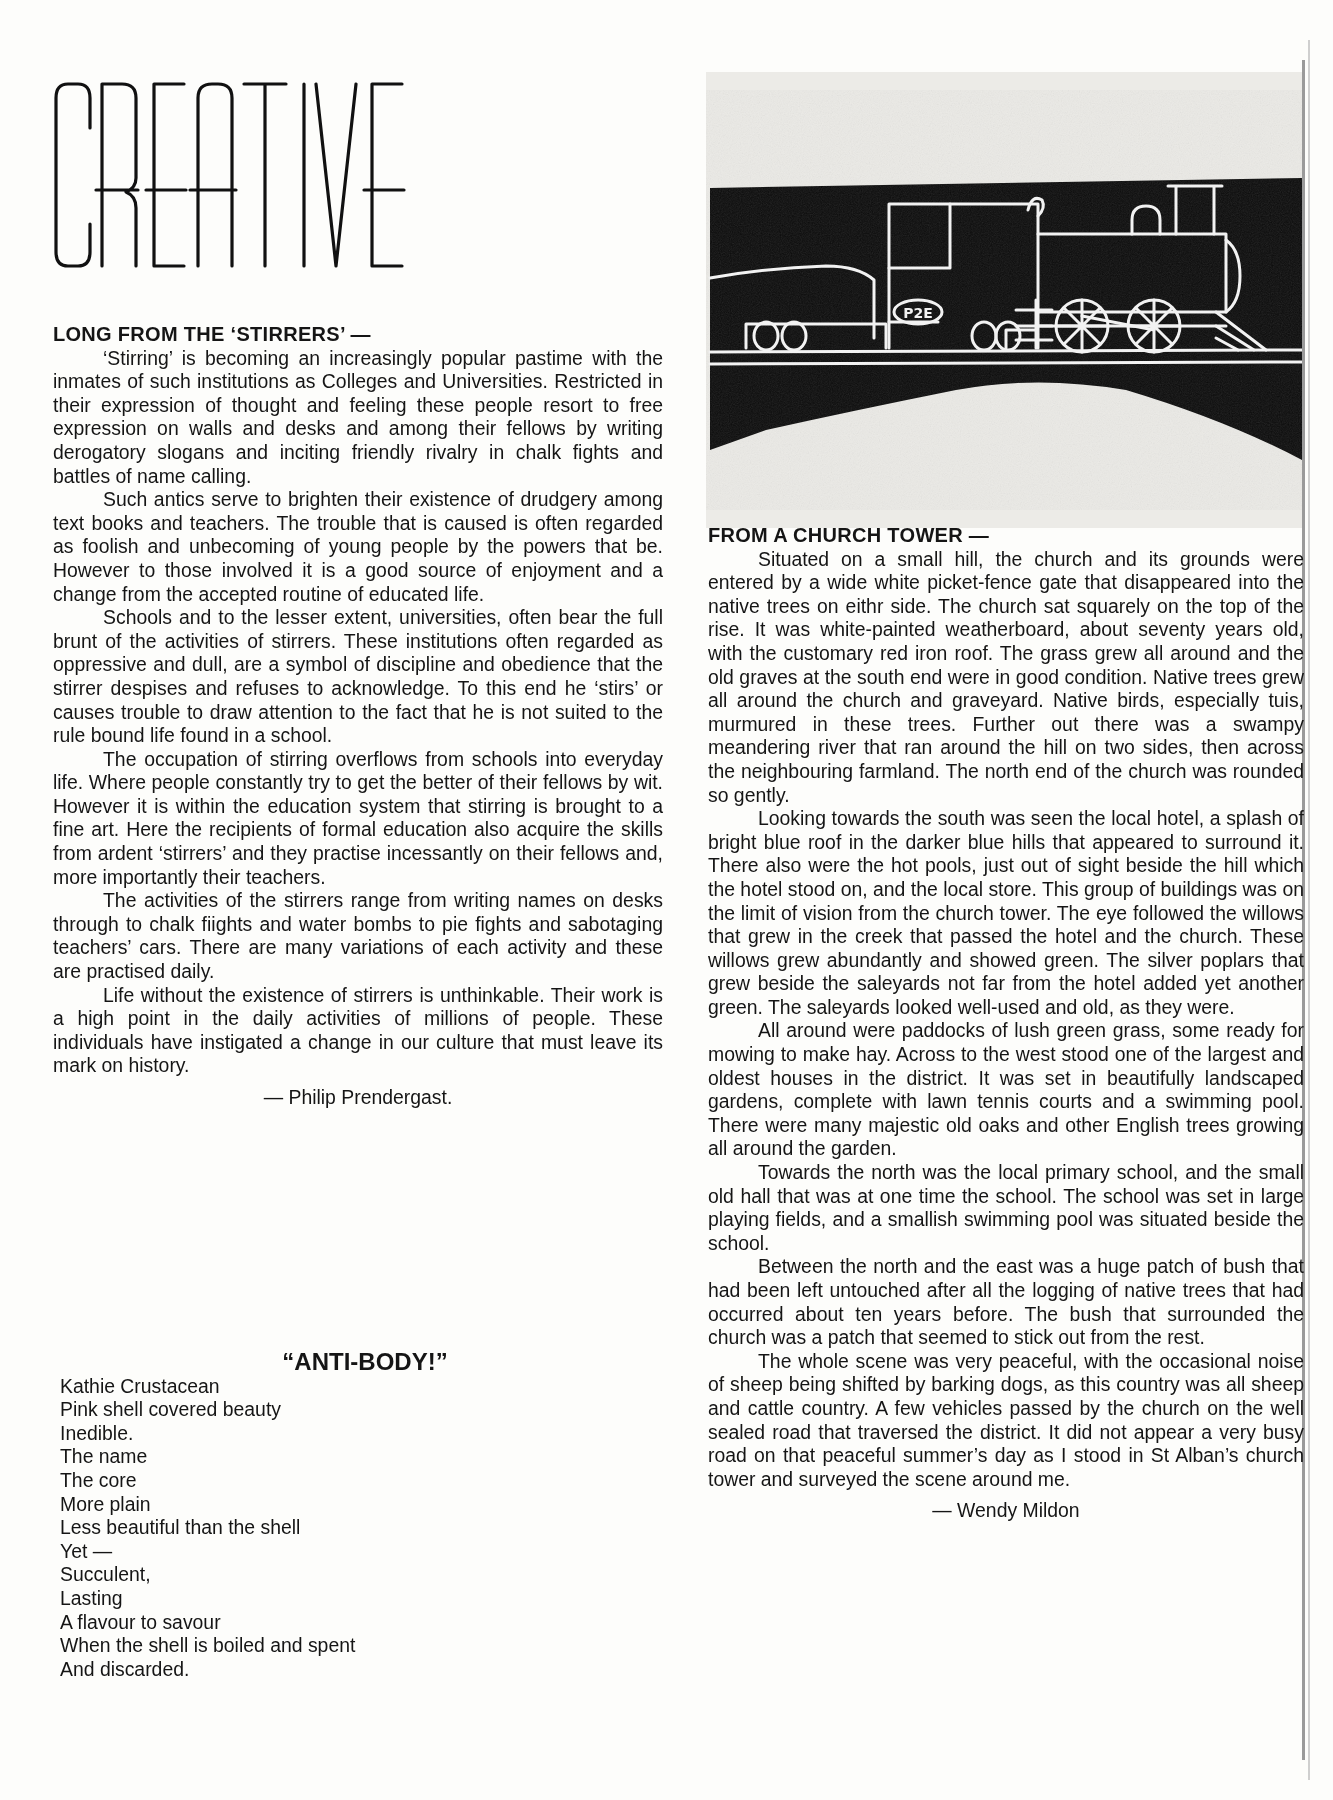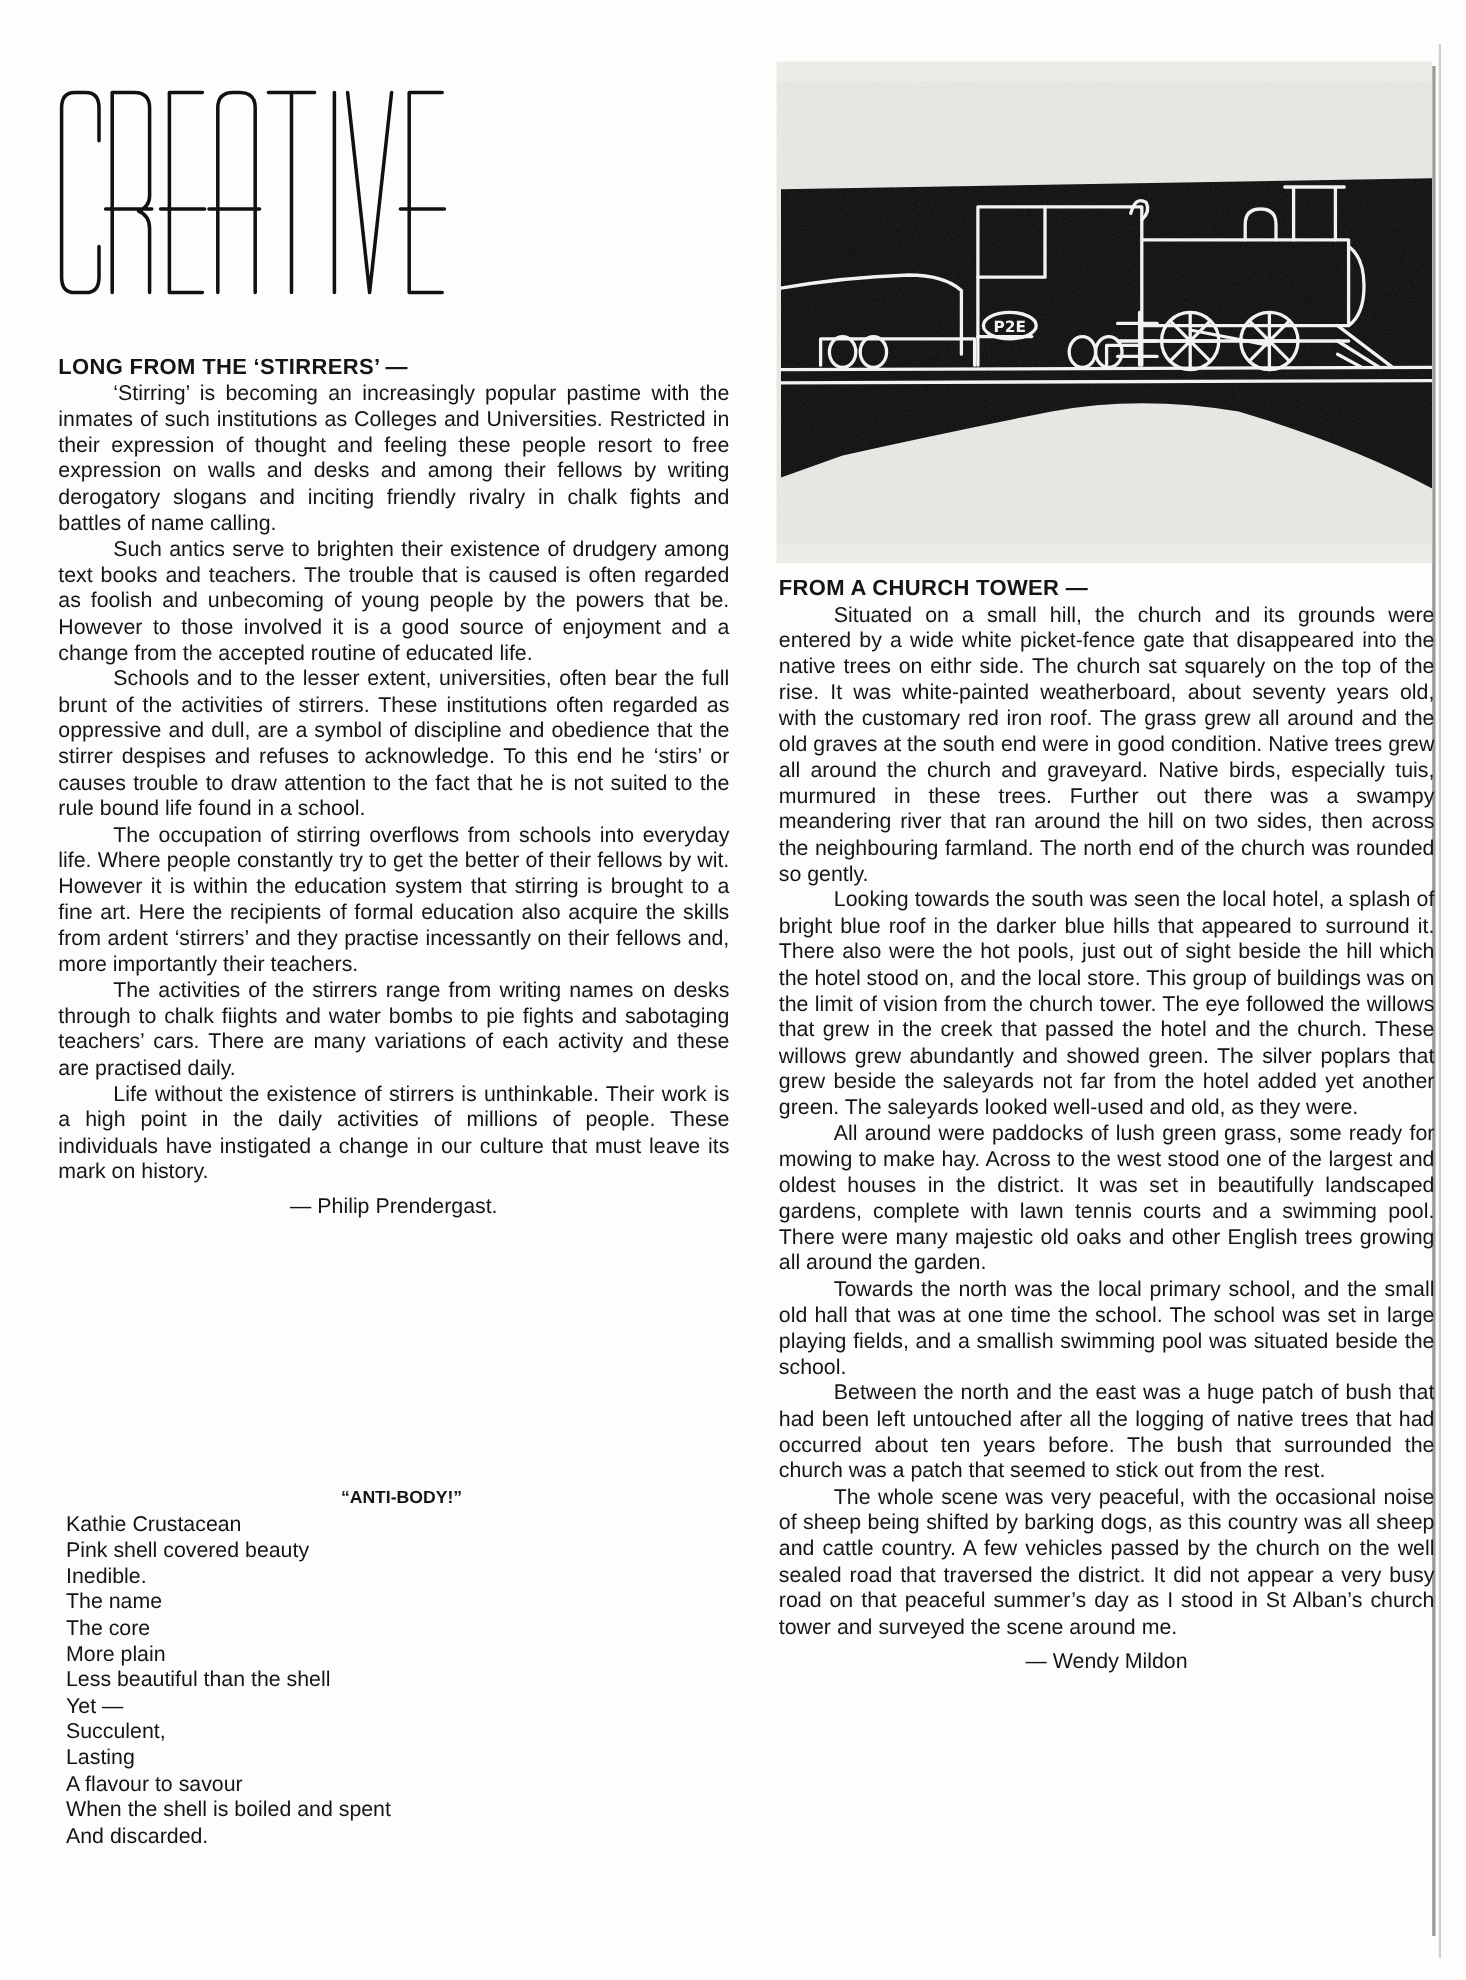--- a/index.html
+++ b/index.html
@@ -12,25 +12,25 @@
   .masthead { position: absolute; left: 50px; top: 80px; width: 380px; height: 190px; }
   .masthead svg { width: 100%; height: 100%; }
 
   .col { position: absolute; font-size: 19.4px; line-height: 23.6px; }
   .col-left { left: 53px; top: 323px; width: 610px; }
   .col-right { left: 708px; top: 524px; width: 596px; }
   .head { font-weight: bold; font-size: 20px; letter-spacing: 0.3px; }
   .para { text-align: justify; text-indent: 50px; margin: 0; }
   .byline { text-align: center; margin-top: 8px; }
   .poem { position: absolute; left: 60px; top: 1350px; width: 610px; font-size: 19.4px; line-height: 23.6px; }
-  .poem-title { text-align: center; font-weight: bold; font-size: 16px; margin-bottom: 1px; }
+  .poem-title { text-align: center; font-weight: bold; font-size: 24px; margin-bottom: 1px; }
   .poem-line { display: block; }
   .poem-byline { text-align: right; margin-top: 2px; }
 
-  .illustration { position: absolute; left: 706px; top: 56px; width: 596px; height: 456px; background: #ecebe7; }
+  .illustration { position: absolute; left: 706px; top: 72px; width: 596px; height: 456px; background: #ecebe7; }
   .illustration svg { width: 100%; height: 100%; }
 </style>
 </head>
 <body>
 
 <div class="page">
   <div class="edge-line"></div>
   <div class="edge-line2"></div>
 
   <div class="masthead">

